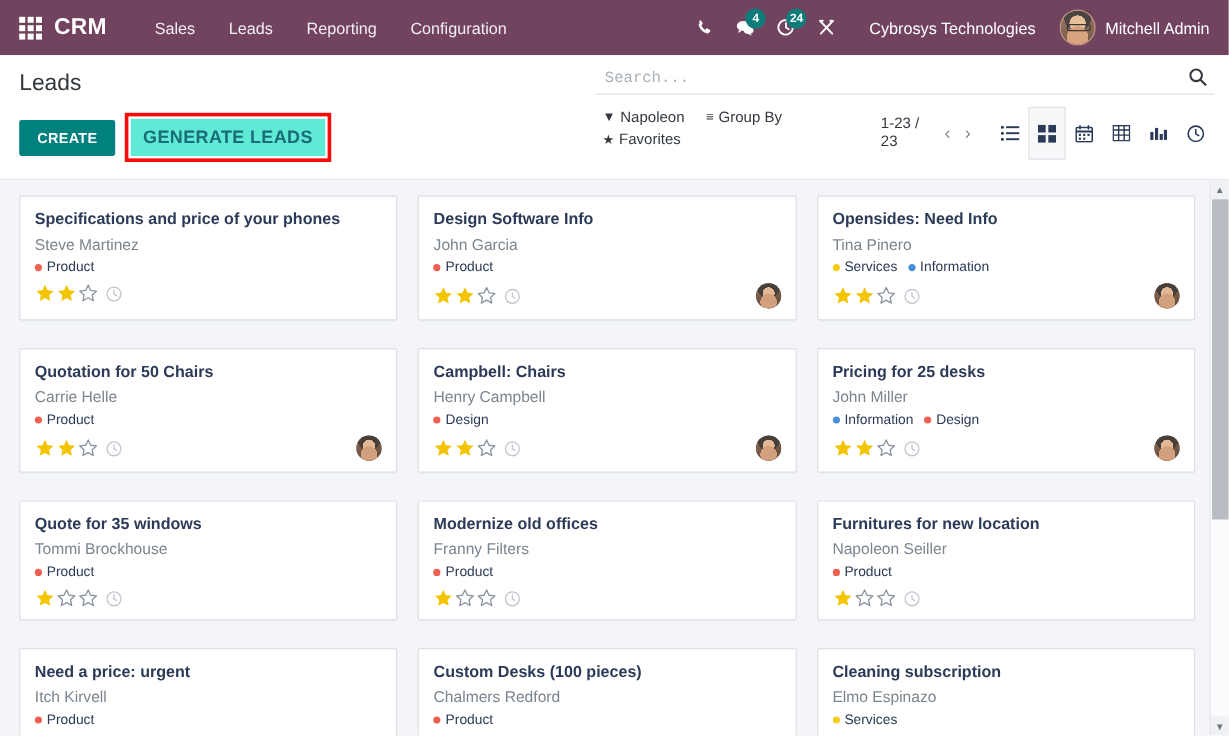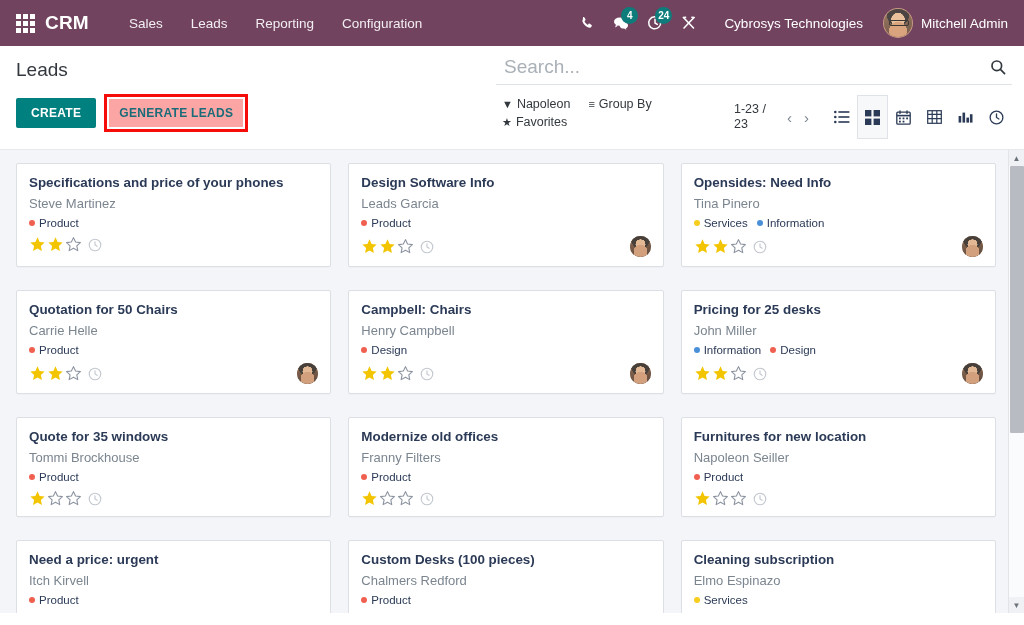--- a/index.html
+++ b/index.html
@@ -147,24 +147,24 @@
     text-transform: uppercase;
   }
   .btn-generate-wrap {
     border: 3px solid #f60c08;
     padding: 2px;
     background: #ffffff;
     display: inline-block;
     line-height: 0;
   }
   .btn-generate {
-    background: #fca5a5;
+    background: #5eead4;
     color: #1a6c78;
     border: none;
-    font-size: 12px;
+    font-size: 15px;
     font-weight: bold;
     letter-spacing: .3px;
     padding: 7px 10px;
     cursor: pointer;
     font-family: inherit;
     text-transform: uppercase;
     line-height: normal;
   }
 
   .cp-right {
@@ -177,23 +177,23 @@
     display: flex;
     align-items: center;
     border-bottom: 1px solid #dfe2e6;
     padding: 4px 2px 6px 8px;
     margin-bottom: 10px;
   }
   .search-input {
     flex: 1;
     border: none;
     outline: none;
-    font-size: 19px;
+    font-size: 13px;
     color: #32383e;
-    font-family: Liberation Sans, sans-serif;
+    font-family: Liberation Mono, monospace;
     background: transparent;
   }
   .search-input::placeholder { color: #a9b0b7; }
   .search-icon-btn {
     background: none; border: none; cursor: pointer;
     color: #32383e; padding: 0 4px; display: flex; align-items: center;
   }
 
   .facet-row { display: flex; align-items: flex-start; }
   .facets { display: flex; flex-wrap: wrap; width: 190px; padding-left: 6px; }
@@ -538,21 +538,21 @@
               <svg width="14" height="14" viewBox="0 0 16 16" fill="none" stroke="#c3c8cf" stroke-width="1.3">
                 <circle cx="8" cy="8" r="6.6"></circle>
                 <path d="M8 4.4V8l2.4 1.5" stroke-linecap="round"></path>
               </svg>
             </span>
 
            </div>
         </div>
         <div class="k-card">
           <div class="k-title">Design Software Info</div>
-          <div class="k-contact">Leads Garcia</div>
+          <div class="k-contact">John Garcia</div>
           <div class="k-tags">
             <span class="k-tag">
            <span class="dot" style="background:#f06050"></span>
            <span>Product</span>
          </span>
           </div>
           <div class="k-bottom">
              <span class="stars">
               <span>
                 <svg class="star" viewBox="0 0 20 20" fill="#f2c500">

